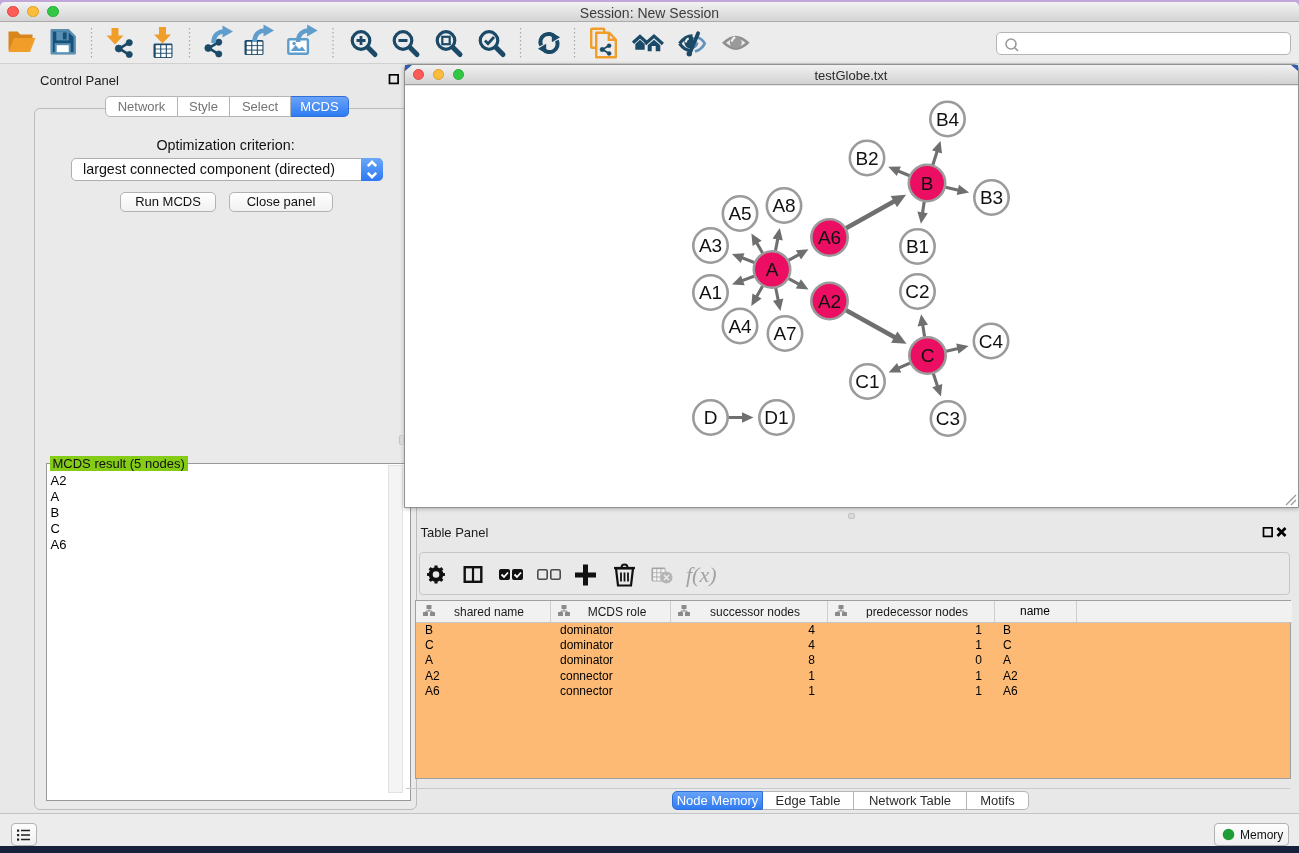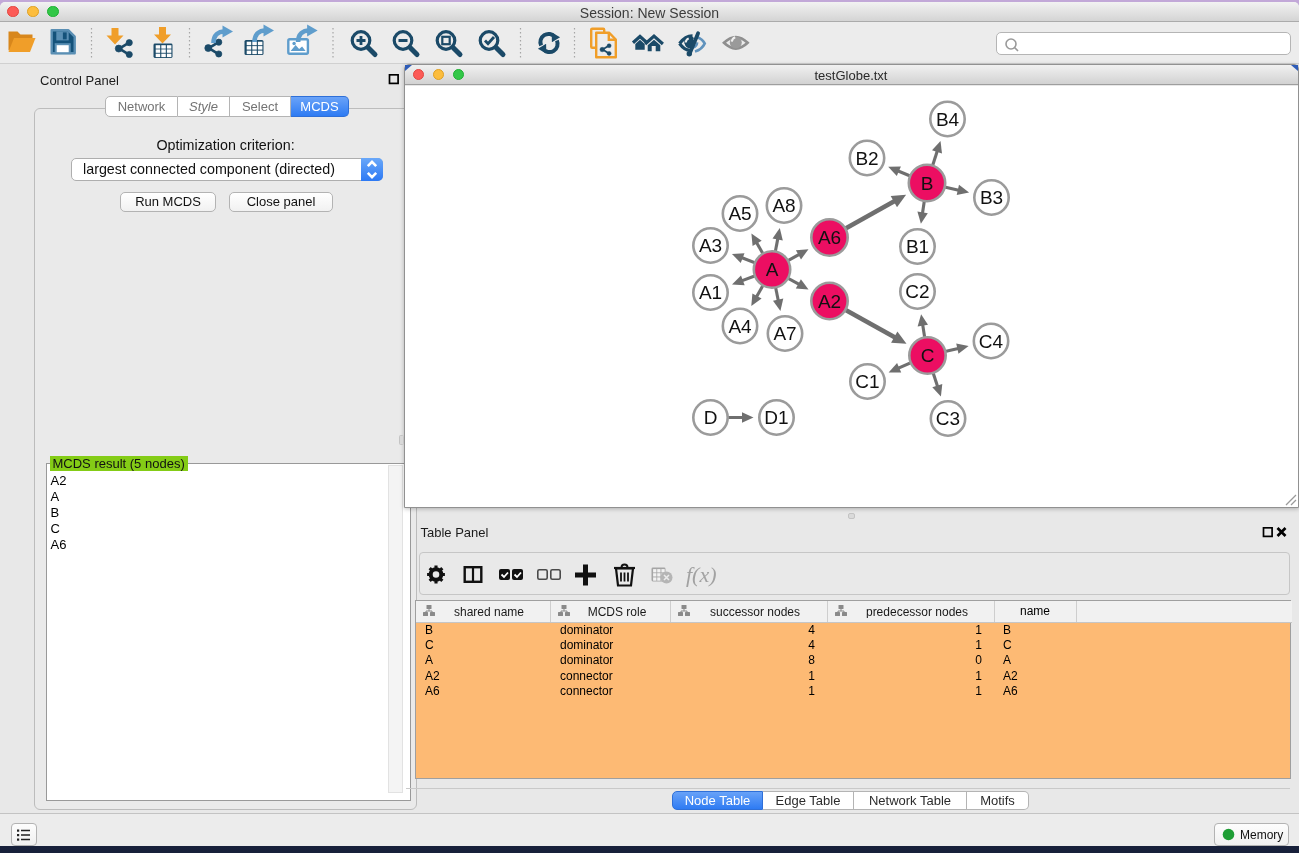--- a/index.html
+++ b/index.html
@@ -248,21 +248,21 @@
   <div id="main">
 
     <div class="abs" style="left:16px;top:0;width:396px;height:747px;margin-left:11px;">
       <div class="paneltitle abs" style="left:13px;top:9px;">Control Panel</div>
       <svg class="abs" style="left:361px;top:10px;" width="30" height="12">
         <rect x="1.5" y="0.8" width="8.6" height="8.6" fill="none" stroke="#000" stroke-width="1.7"></rect>
         <path d="M17.5,1 l8,8 M25.5,1 l-8,8" stroke="#000" stroke-width="2.7"></path>
       </svg>
       <div id="cp-tabs">
         <div style="width:73px;">Network</div>
-          <div style="width:52px;font-style:italic;">Style</div>
+          <div style="width:52px;">Style</div>
         <div style="width:61px;">Select</div>
           <div class="sel" style="width:58px;">MCDS</div>
       </div>
       <div id="cp-body">
         <div class="abs" style="left:0;top:27.5px;width:100%;text-align:center;font-size:14.3px;color:#111;">Optimization criterion:</div>
         <div id="cp-combo">largest connected component (directed)
           <div class="stepper"><svg width="22" height="23">
             <path d="M6.8,8.2 L11,3.8 L15.2,8.2" fill="none" stroke="#fff" stroke-width="2.6"></path>
                 <path d="M6.8,14.8 L11,19.2 L15.2,14.8" fill="none" stroke="#fff" stroke-width="2.6"></path>
           </svg></div>
@@ -534,21 +534,21 @@
                 <td style="text-align:right;padding-right:12px;">1</td>
                 <td style="text-align:right;padding-right:12px;">1</td>
                 <td style="padding-left:9px;">A6</td>
                 <td></td>
               </tr>
           </tbody>
         </table>
       </div>
       <div class="abs" style="left:2.5px;top:264px;width:884px;height:1px;background:#c9c9c9;"></div>
       <div id="tp-tabs">
-        <div class="sel" style="width:91px;">Node Table</div>
+        <div class="sel" style="width:91px;">Node Memory</div>
         <div style="width:91px;">Edge Table</div>
         <div style="width:113px;">Network Table</div>
         <div style="width:62px;">Motifs</div>
       </div>
     </div>
   </div>
   <div id="statusbar">
     <div class="sbtn" style="left:11px;width:26px;">
       <svg width="24" height="22" style="position:absolute;left:0;top:0;">
         <g stroke="#222" stroke-width="1.6">

